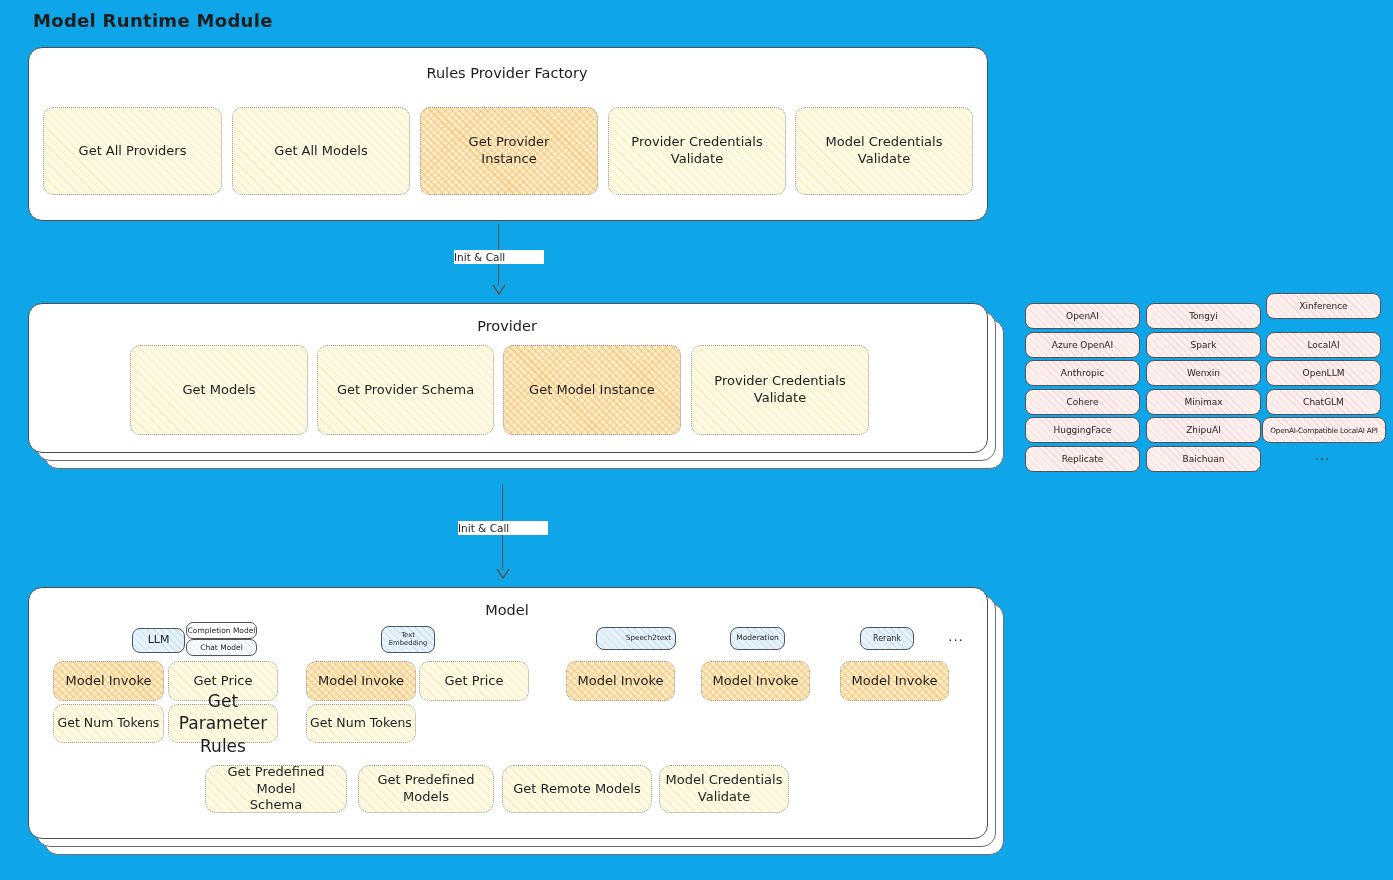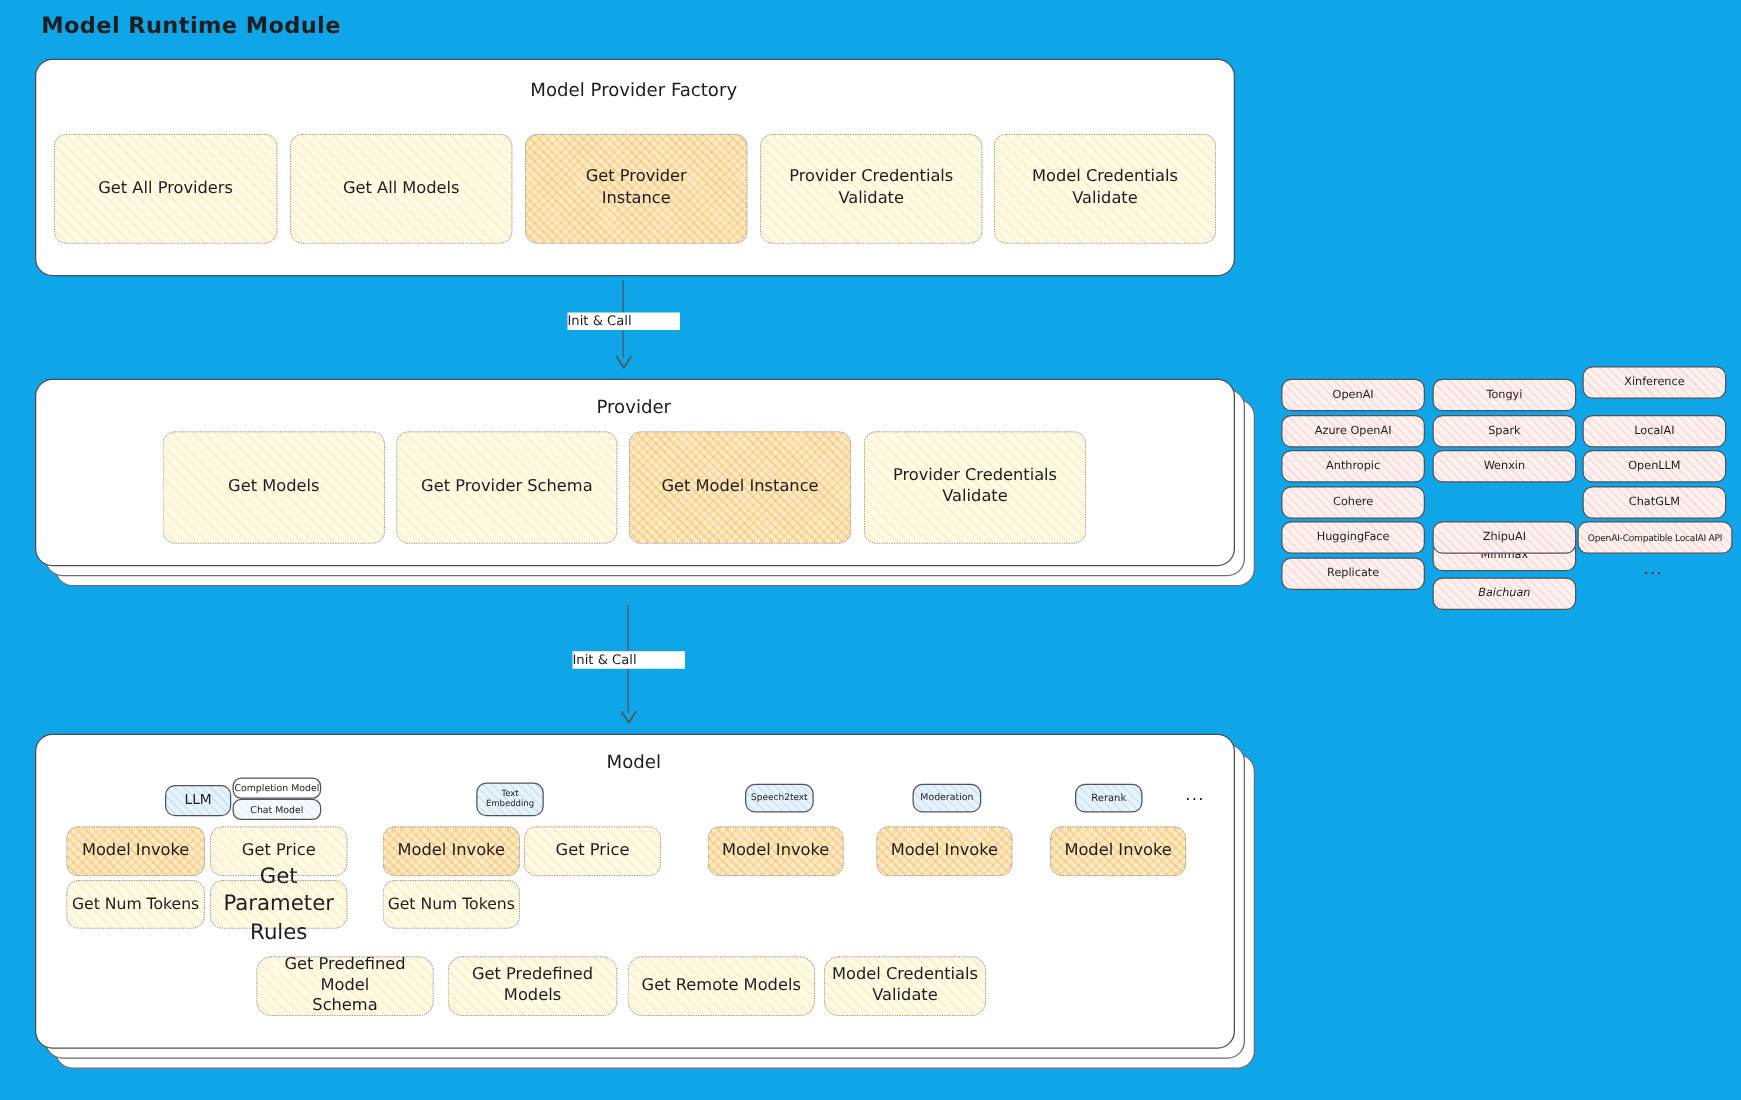--- a/index.html
+++ b/index.html
@@ -53,21 +53,21 @@
   .dots{position:absolute;z-index:3;font-size:13px;letter-spacing:1px;text-align:center;}
 </style>
 </head>
 <body>
 
 <div class="canvas">
 
   <div class="abs page-title" style="left:33px;top:10px;">Model Runtime Module</div>
 
   <div class="box" style="left:28px;top:47px;width:958px;height:172px;"></div>
-  <div class="box-title" style="left:28px;top:65px;width:958px;">Model Provider Factory</div>
+  <div class="box-title" style="left:28px;top:65px;width:958px;">Rules Provider Factory</div>
 
   <div class="op" style="left:232px;top:107px;width:176px;height:86px;">Get All Models</div>
   <div class="op" style="left:43px;top:107px;width:177px;height:86px;">Get All Providers</div>
   <div class="op hl" style="left:420px;top:107px;width:176px;height:86px;">Get Provider
 Instance</div>
   <div class="op" style="left:608px;top:107px;width:176px;height:86px;">Provider Credentials
 Validate</div>
   <div class="op" style="left:795px;top:107px;width:176px;height:86px;">Model Credentials
 Validate</div>
 
@@ -93,47 +93,47 @@
   <div class="chip" style="left:1025px;top:303px;">OpenAI</div>
   <div class="chip" style="left:1146px;top:303px;">Tongyi</div>
   <div class="chip" style="left:1266px;top:293px;">Xinference</div>
   <div class="chip" style="left:1025px;top:332px;">Azure OpenAI</div>
   <div class="chip" style="left:1146px;top:332px;text-align:center;">Spark</div>
   <div class="chip" style="left:1266px;top:332px;">LocalAI</div>
   <div class="chip" style="left:1025px;top:360px;">Anthropic</div>
   <div class="chip" style="left:1146px;top:360px;">Wenxin</div>
   <div class="chip" style="left:1266px;top:360px;">OpenLLM</div>
   <div class="chip" style="left:1025px;top:389px;">Cohere</div>
-  <div class="chip" style="left:1146px;top:389px;margin-top:42px;">Minimax</div>
+  <div class="chip" style="left:1146px;top:389px;">Minimax</div>
   <div class="chip" style="left:1266px;top:389px;">ChatGLM</div>
   <div class="chip" style="left:1025px;top:417px;">HuggingFace</div>
   <div class="chip" style="left:1146px;top:417px;">ZhipuAI</div>
   <div class="chip" style="left:1262px;top:417px;width:122px;font-size:7.3px;letter-spacing:-.2px;">OpenAI-Compatible LocalAI API</div>
   <div class="chip" style="left:1025px;top:446px;">Replicate</div>
-  <div class="chip" style="left:1146px;top:462px;font-style:italic;">Baichuan</div>
+  <div class="chip" style="left:1146px;top:446px;">Baichuan</div>
   <div class="dots" style="left:1266px;top:448px;width:113px;">...</div>
 
   <div>
     <div class="arrow-line" style="left:502px;top:484px;height:86px;"></div>
     <svg class="abs" style="left:496px;top:568px;z-index:1;" width="14" height="11">
       <polyline points="1,1 7,10 13,1" fill="none" stroke="#555" stroke-width="1.4"></polyline>
     </svg>
     <div class="arrow-label" style="left:458px;top:521px;width:90px;">Init &amp; Call</div>
   </div>
 
   <div class="stack-layer" style="left:44px;top:603px;width:958px;height:250px;z-index:0;"></div>
   <div class="stack-layer" style="left:36px;top:595px;width:958px;height:250px;z-index:1;"></div>
   <div class="box" style="left:28px;top:587px;width:958px;height:250px;"></div>
   <div class="box-title" style="left:28px;top:602px;width:958px;">Model</div>
 
   <div class="tag" style="left:132px;top:628px;width:51px;height:23px;font-size:11px;">LLM</div>
   <div class="tag-white" style="left:186px;top:622px;width:69px;height:15px;font-size:7.5px;">Completion Model</div>
   <div class="tag-white lite" style="left:186px;top:639px;width:69px;height:15px;font-size:7.5px;">Chat Model</div>
   <div class="tag" style="left:381px;top:626px;width:52px;height:25px;font-size:6.8px;">Text Embedding</div>
-  <div class="tag" style="left:596px;top:627px;width:53px;height:21px;font-size:7.2px;">Speech2text</div>
+  <div class="tag" style="left:596px;top:627px;width:53px;height:21px;font-size:7.2px;padding-left:25px;">Speech2text</div>
   <div class="tag" style="left:730px;top:627px;width:53px;height:21px;font-size:7.5px;">Moderation</div>
   <div class="tag" style="left:860px;top:627px;width:52px;height:21px;font-size:8px;">Rerank</div>
   <div class="dots" style="left:945px;top:629px;width:22px;">...</div>
 
   <div class="op hl" style="left:53px;top:661px;width:109px;height:38px;">Model Invoke</div>
   <div class="op" style="left:168px;top:661px;width:108px;height:38px;">Get Price</div>
   <div class="op hl" style="left:306px;top:661px;width:108px;height:38px;">Model Invoke</div>
   <div class="op" style="left:419px;top:661px;width:108px;height:38px;">Get Price</div>
   <div class="op hl" style="left:566px;top:661px;width:107px;height:38px;">Model Invoke</div>
   <div class="op hl" style="left:701px;top:661px;width:107px;height:38px;">Model Invoke</div>

